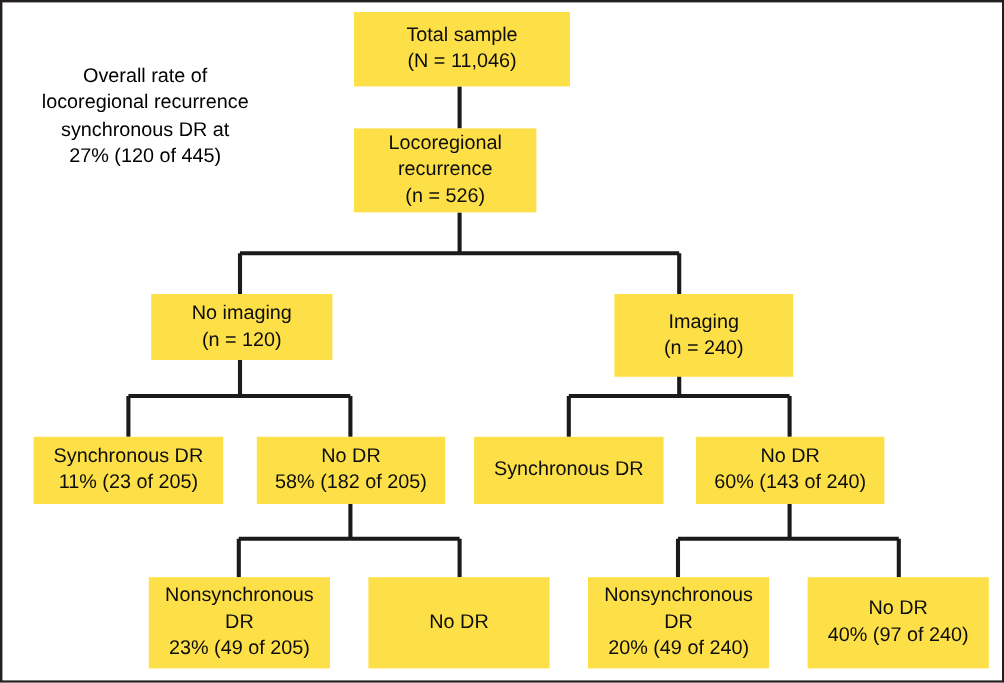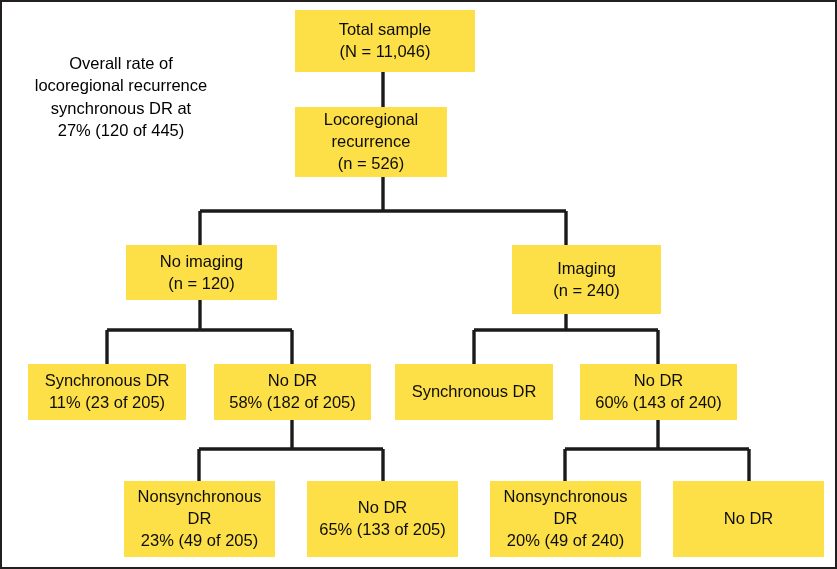--- a/index.html
+++ b/index.html
@@ -135,26 +135,26 @@
   </div>
 
   <div class="node" style="left:122px; top:479px; width:151px; height:76px;">
     <span class="ln">Nonsynchronous</span>
     <span class="ln">DR</span>
     <span class="ln">23% (49 of 205)</span>
   </div>
 
   <div class="node" style="left:305px; top:479px; width:151px; height:76px;">
     <span class="ln">No DR</span>
-    <span class="ln">65% (133 of 205)</span>
   </div>
 
   <div class="node" style="left:488px; top:479px; width:151px; height:76px;">
     <span class="ln">Nonsynchronous</span>
     <span class="ln">DR</span>
     <span class="ln">20% (49 of 240)</span>
   </div>
 
   <div class="node" style="left:671px; top:479px; width:151px; height:76px;">
     <span class="ln">No DR</span>
+    <span class="ln">40% (97 of 240)</span>
   </div>
 
 </div>
 
 </body></html>

